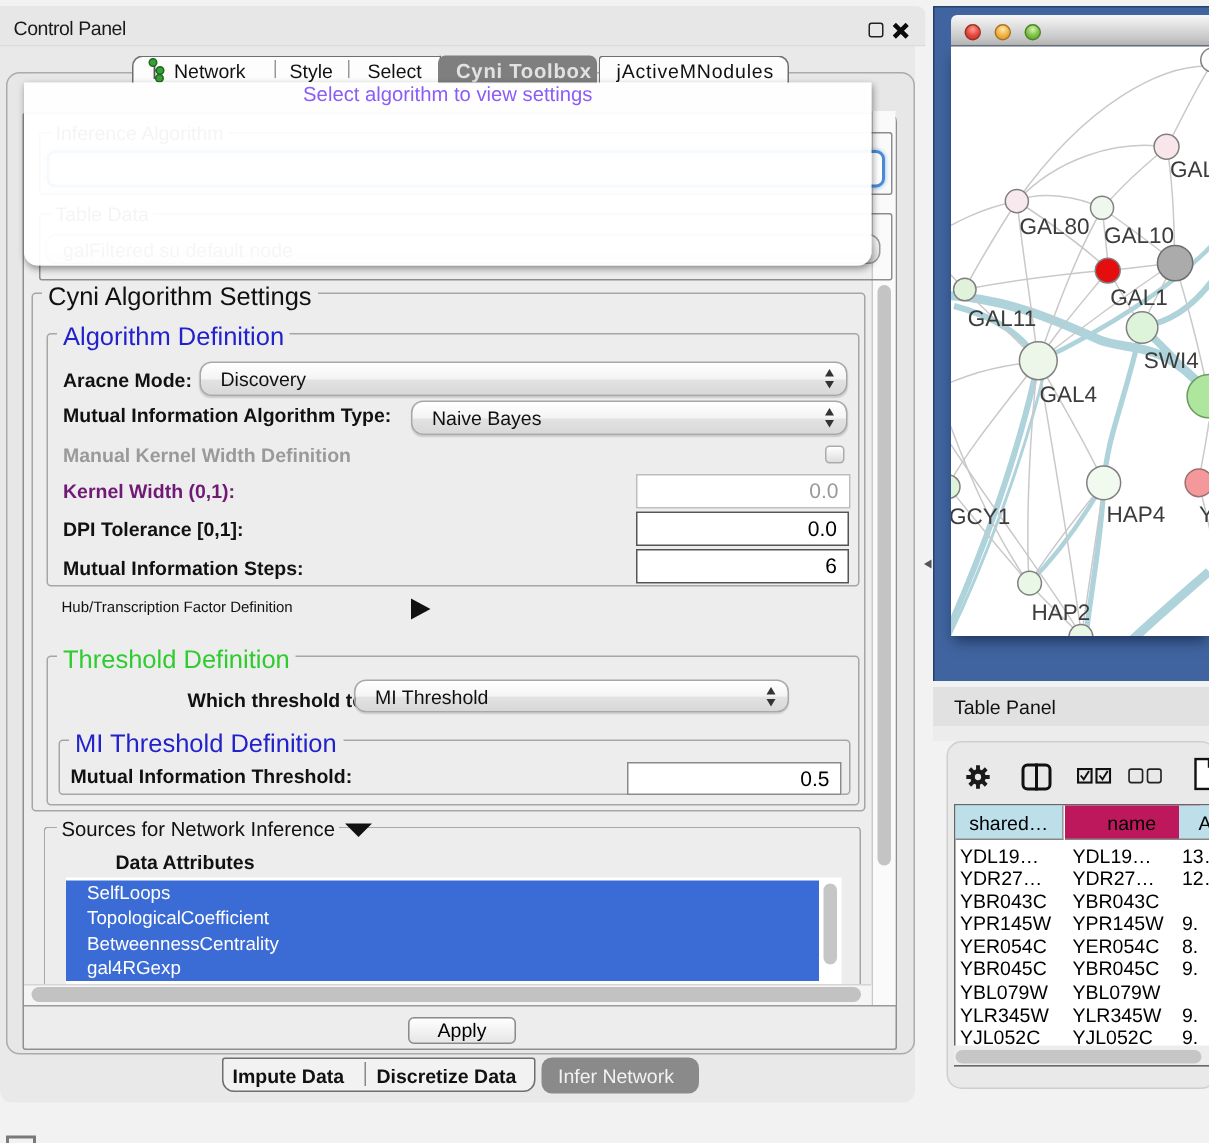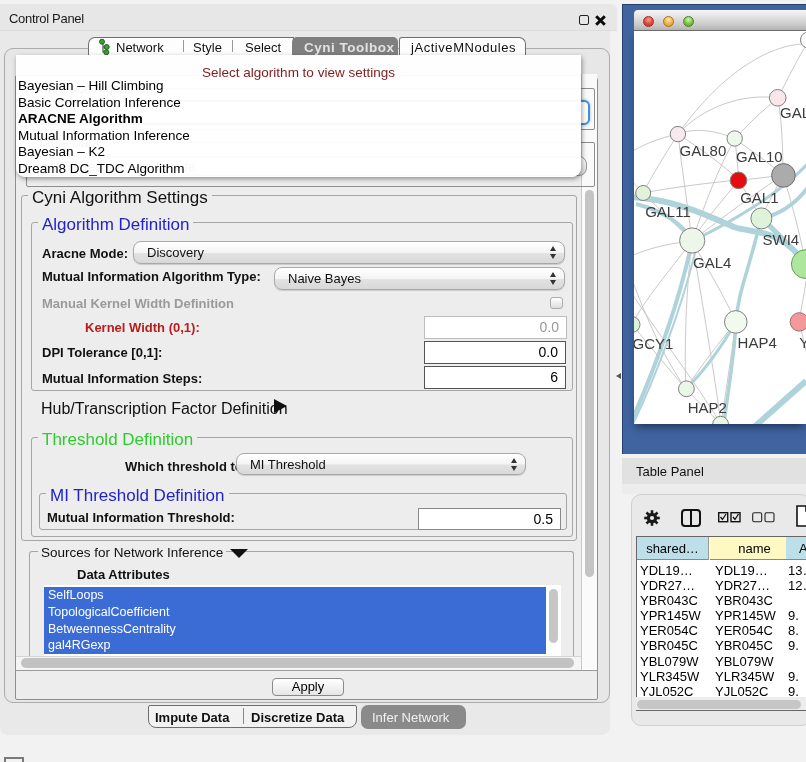--- a/index.html
+++ b/index.html
@@ -63,28 +63,28 @@
     <span class="dn"></span>
   </div>
 <div class="lbl b" style="left:42px;top:269px;">Mutual Information Algorithm Type:</div>
 <div class="combo" style="left:274px;top:267px;width:291px;height:23px;">
     <span class="ct">Naive Bayes</span>
     <span class="up"></span>
     <span class="dn"></span>
   </div>
 <div class="lbl b" style="left:42px;top:296px;color:#9a9a9a;">Manual Kernel Width Definition</div>
 <div class="abs" style="left:550px;top:297px;width:13px;height:12px;border:1px solid #ababab;border-radius:3px;background:linear-gradient(#fff,#ddd);"></div>
-<div class="lbl b" style="left:42px;top:320px;color:#b91c1c;margin-left:43px;">Kernel Width (0,1):</div>
+<div class="lbl b" style="left:42px;top:320px;color:#701a75;">Kernel Width (0,1):</div>
 <div class="fld" style="left:424px;top:316px;width:143px;height:23px;border:1px solid #bdbdbd;color:#9a9a9a;">0.0</div>
 <div class="lbl b" style="left:42px;top:345px;">DPI Tolerance [0,1]:</div>
 <div class="fld" style="left:424px;top:341px;width:142px;height:23px;border:1.5px solid #555;color:#000;">0.0</div>
 <div class="lbl b" style="left:42px;top:371px;">Mutual Information Steps:</div>
 <div class="fld" style="left:424px;top:366px;width:142px;height:23px;border:1.5px solid #555;color:#000;">6</div>
 
-<div class="lbl" style="left:41px;top:400px;font-size:16px;">Hub/Transcription Factor Definition</div>
+<div class="lbl" style="left:41px;top:400px;font-size:10px;">Hub/Transcription Factor Definition</div>
 <div class="abs" style="left:274px;top:399px;width:0;height:0;border-top:7px solid transparent;border-bottom:7px solid transparent;border-left:13px solid #111;"></div>
 
 <div class="grp" style="left:31px;top:437px;width:542px;height:100px;">
     <span style="color:#2ecc2e;">Threshold Definition</span>
   </div>
 <div class="lbl b" style="left:81px;top:459px;margin-left:44px;">Which threshold to use:</div>
 <div class="combo" style="left:236px;top:453px;width:290px;height:22px;">
     <span class="ct">MI Threshold</span>
     <span class="up"></span>
     <span class="dn"></span>
@@ -95,21 +95,21 @@
   </div>
 <div class="lbl b" style="left:47px;top:510px;">Mutual Information Threshold:</div>
 <div class="fld" style="left:418px;top:508px;width:143px;height:22px;border:1px solid #8a8a8a;color:#000;">0.5</div>
 
 <div class="abs" style="left:29px;top:551px;width:545px;height:105px;border:1px solid #a6a6a6;border-bottom:none;border-radius:3px 3px 0 0;"></div>
 <div class="lbl" style="left:38px;top:545px;background:#ededed;padding:0 3px;font-size:13.5px;">Sources for Network Inference</div>
 <div class="abs" style="left:230px;top:549px;width:0;height:0;border-left:9px solid transparent;border-right:9px solid transparent;border-top:9px solid #111;"></div>
 <div class="lbl b" style="left:37px;top:567px;margin-left:40px;">Data Attributes</div>
 
 <div class="abs" style="left:44px;top:585px;width:517px;height:71px;background:#fff;"></div>
-<div class="abs" style="left:44px;top:587px;width:502px;height:67px;background:#3b6bd5;color:#fff;font-size:12.5px;line-height:16.8px;padding-left:4px;">SelfLoops<br>TopologicalCoefficient<br>BetweennessCentrality<br>gal4RGexp</div>
+<div class="abs" style="left:44px;top:587px;width:502px;height:67px;background:#3b6bd5;color:#fff;font-size:12.5px;line-height:16.8px;padding-left:14px;">SelfLoops<br>TopologicalCoefficient<br>BetweennessCentrality<br>gal4RGexp</div>
 <div class="abs" style="left:549px;top:589px;width:9px;height:54px;background:#c6c6c6;border-radius:4.5px;"></div>
 
 <div class="abs" style="left:581px;top:74px;width:16px;height:596px;background:#fafafa;border-left:1px solid #c9c9c9;"></div>
 <div class="abs" style="left:585px;top:190px;width:9px;height:387px;background:#c4c4c4;border-radius:4.5px;"></div>
 <div class="abs" style="left:16px;top:656px;width:565px;height:14px;background:#f5f5f5;border-top:1px solid #d5d5d5;"></div>
 <div class="abs" style="left:21px;top:658px;width:553px;height:10px;background:#c2c2c2;border-radius:5px;"></div>
 <div class="abs" style="left:15px;top:670px;width:583px;height:1px;background:#9a9a9a;"></div>
 
 <div class="abs" style="left:272px;top:678px;width:72px;height:18px;border:1px solid #8a8a8a;border-radius:4px;background:linear-gradient(#fff,#e6e6e6);text-align:center;font-size:13px;line-height:16px;">Apply</div>
 
@@ -124,29 +124,21 @@
 
 <div class="abs" style="left:26px;top:88px;width:569px;height:42px;border:1px solid #8d8d8d;border-radius:2px;"></div>
 <div class="lbl" style="left:34px;top:81px;background:#ededed;padding:0 3px;">Inference Algorithm</div>
 <div class="abs" style="left:31px;top:100px;width:559px;height:25px;border:2.5px solid #4b8bd4;border-radius:6px;background:#fff;box-shadow:0 0 3px #86b8e8;"></div>
 <div class="abs" style="left:26px;top:142px;width:569px;height:45px;border:1px solid #8d8d8d;border-radius:2px;"></div>
 <div class="lbl" style="left:34px;top:135px;background:#ededed;padding:0 3px;">Table Data</div>
 <div class="abs" style="left:30px;top:156px;width:557px;height:20px;border:1px solid #999;border-radius:8px;background:linear-gradient(#fff,#ddd);"></div>
 <div class="lbl" style="left:42px;top:159px;color:#333;">galFiltered su default node</div>
 
 <div class="abs" id="dropdown" style="left:16px;top:55px;width:565px;height:122px;background:rgba(255,255,255,0.955);border-radius:0 0 9px 9px;box-shadow:1px 2px 5px rgba(0,0,0,0.4);z-index:5;">
-  <div style="text-align:center;color:#7f1d1d;font-size:13.5px;margin-top:10px;">Select algorithm to view settings</div>
-  <div style="font-size:13.5px;color:#000;line-height:16.5px;padding-left:2px;margin-top:-2px;">
-    Bayesian – Hill Climbing<br>
-    Basic Correlation Inference<br>
-    <span class="b">ARACNE Algorithm</span><br>
-    Mutual Information Inference<br>
-    Bayesian – K2<br>
-    Dream8 DC_TDC Algorithm
-  </div>
+  <div style="text-align:center;color:#8b5cf6;font-size:13.5px;margin-top:0;">Select algorithm to view settings</div>
 </div>
 
 <div class="abs" style="left:616px;top:373px;width:0;height:0;border-top:3.5px solid transparent;border-bottom:3.5px solid transparent;border-right:5px solid #555;z-index:2;"></div>
 
 <div class="abs" style="left:622px;top:4px;width:184px;height:450px;background:#40649f;border-left:1.5px solid #26406c;border-top:1px solid #26406c;"></div>
 <div class="abs" id="nettitle" style="left:634px;top:10px;width:172px;height:21px;background:linear-gradient(#f7f7f7,#c9c9c9 75%,#b5b5b5);border-bottom:1px solid #6e6e6e;border-radius:4px 0 0 0;"></div>
 <div class="abs" style="left:643px;top:16px;width:11px;height:11px;border-radius:50%;background:radial-gradient(circle at 50% 30%, #ff9a90 0%, #e2453c 55%, #c03328 100%);border:0.5px solid #9c2e24;"></div>
 <div class="abs" style="left:663px;top:16px;width:11px;height:11px;border-radius:50%;background:radial-gradient(circle at 50% 30%, #ffe9a8 0%, #f0b042 55%, #d99324 100%);border:0.5px solid #a8741c;"></div>
 <div class="abs" style="left:683px;top:16px;width:11px;height:11px;border-radius:50%;background:radial-gradient(circle at 50% 30%, #d2f5b0 0%, #7cc043 55%, #5d9e2d 100%);border:0.5px solid #4a8423;"></div>
 <div class="abs" id="canvas" style="left:634px;top:31px;width:172px;height:393px;background:#fff;overflow:hidden;box-shadow:0 5px 8px -2px rgba(5,15,40,0.55);">
@@ -266,21 +258,21 @@
   <rect x="0.7" y="0.7" width="9" height="9" rx="1.5" fill="none" stroke="#222" stroke-width="1.1"></rect>
   <rect x="13" y="0.7" width="9" height="9" rx="1.5" fill="none" stroke="#222" stroke-width="1.1"></rect>
 </svg>
 <svg class="abs" style="left:796px;top:505px;" width="16" height="22" viewBox="0 0 16 22">
   <path d="M1 1 L10 1 L15 6 L15 21 L1 21 Z" fill="#fff" stroke="#111" stroke-width="1.6"></path>
   <path d="M10 1 L10 6 L15 6" fill="none" stroke="#111" stroke-width="1.6"></path>
 </svg>
 
 <div class="abs" style="left:636px;top:536px;width:170px;height:175px;background:#fff;border:1px solid #666;border-right:none;"></div>
 <div class="abs" style="left:637px;top:537px;width:72px;height:23px;background:#bcdfea;border-right:1px solid #999;border-bottom:1px solid #888;text-align:center;font-size:13px;line-height:23px;">shared…</div>
-<div class="abs" style="left:710px;top:537px;width:90px;height:23px;background:#fef9c3;border-right:1px solid #999;border-bottom:1px solid #888;text-align:center;font-size:13px;line-height:23px;">name</div>
+<div class="abs" style="left:710px;top:537px;width:90px;height:23px;background:#be185d;border-right:1px solid #999;border-bottom:1px solid #888;text-align:center;font-size:13px;line-height:23px;">name</div>
 <div class="abs" style="left:786px;top:537px;width:20px;height:23px;background:#bcdfea;border-bottom:1px solid #888;font-size:13px;line-height:23px;padding-left:13px;">A</div>
 <div class="abs" style="left:640px;top:563px;width:166px;font-size:13px;line-height:15.1px;color:#000;">
   <div>YDL19…</div>
     <div>YDR27…</div>
     <div>YBR043C</div>
     <div>YPR145W</div>
     <div>YER054C</div>
     <div>YBR045C</div>
     <div>YBL079W</div>
     <div>YLR345W</div>

